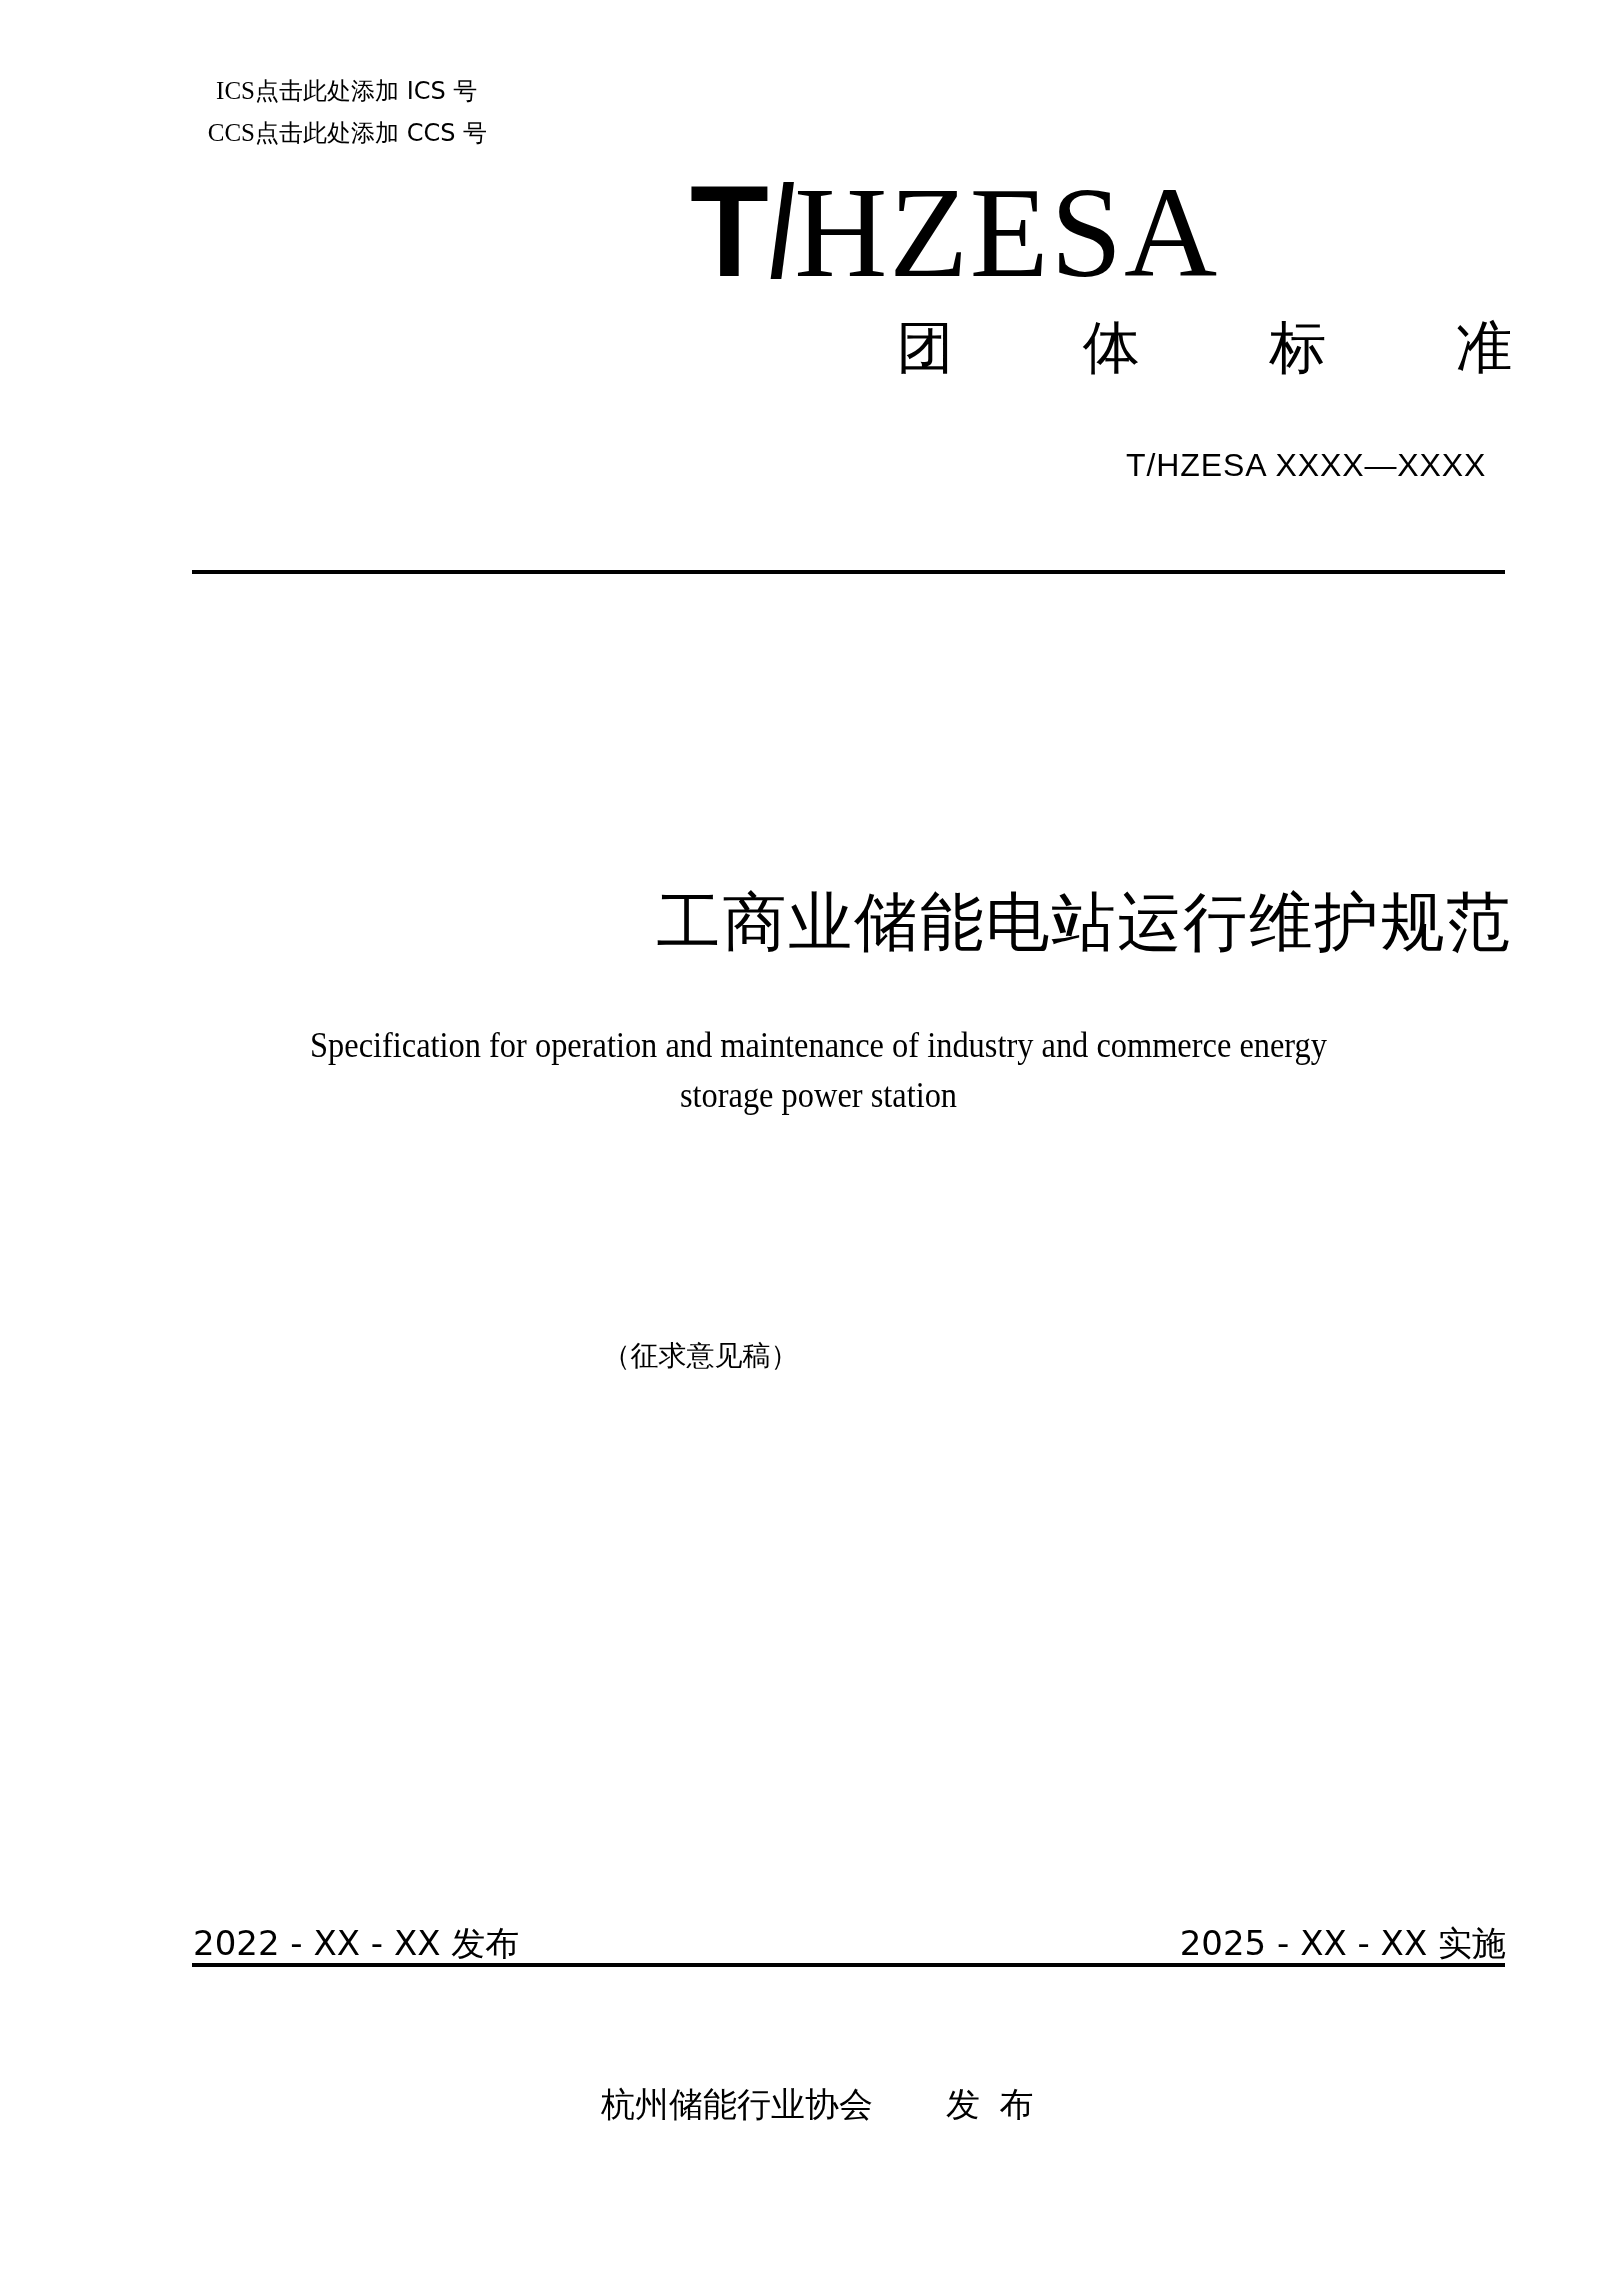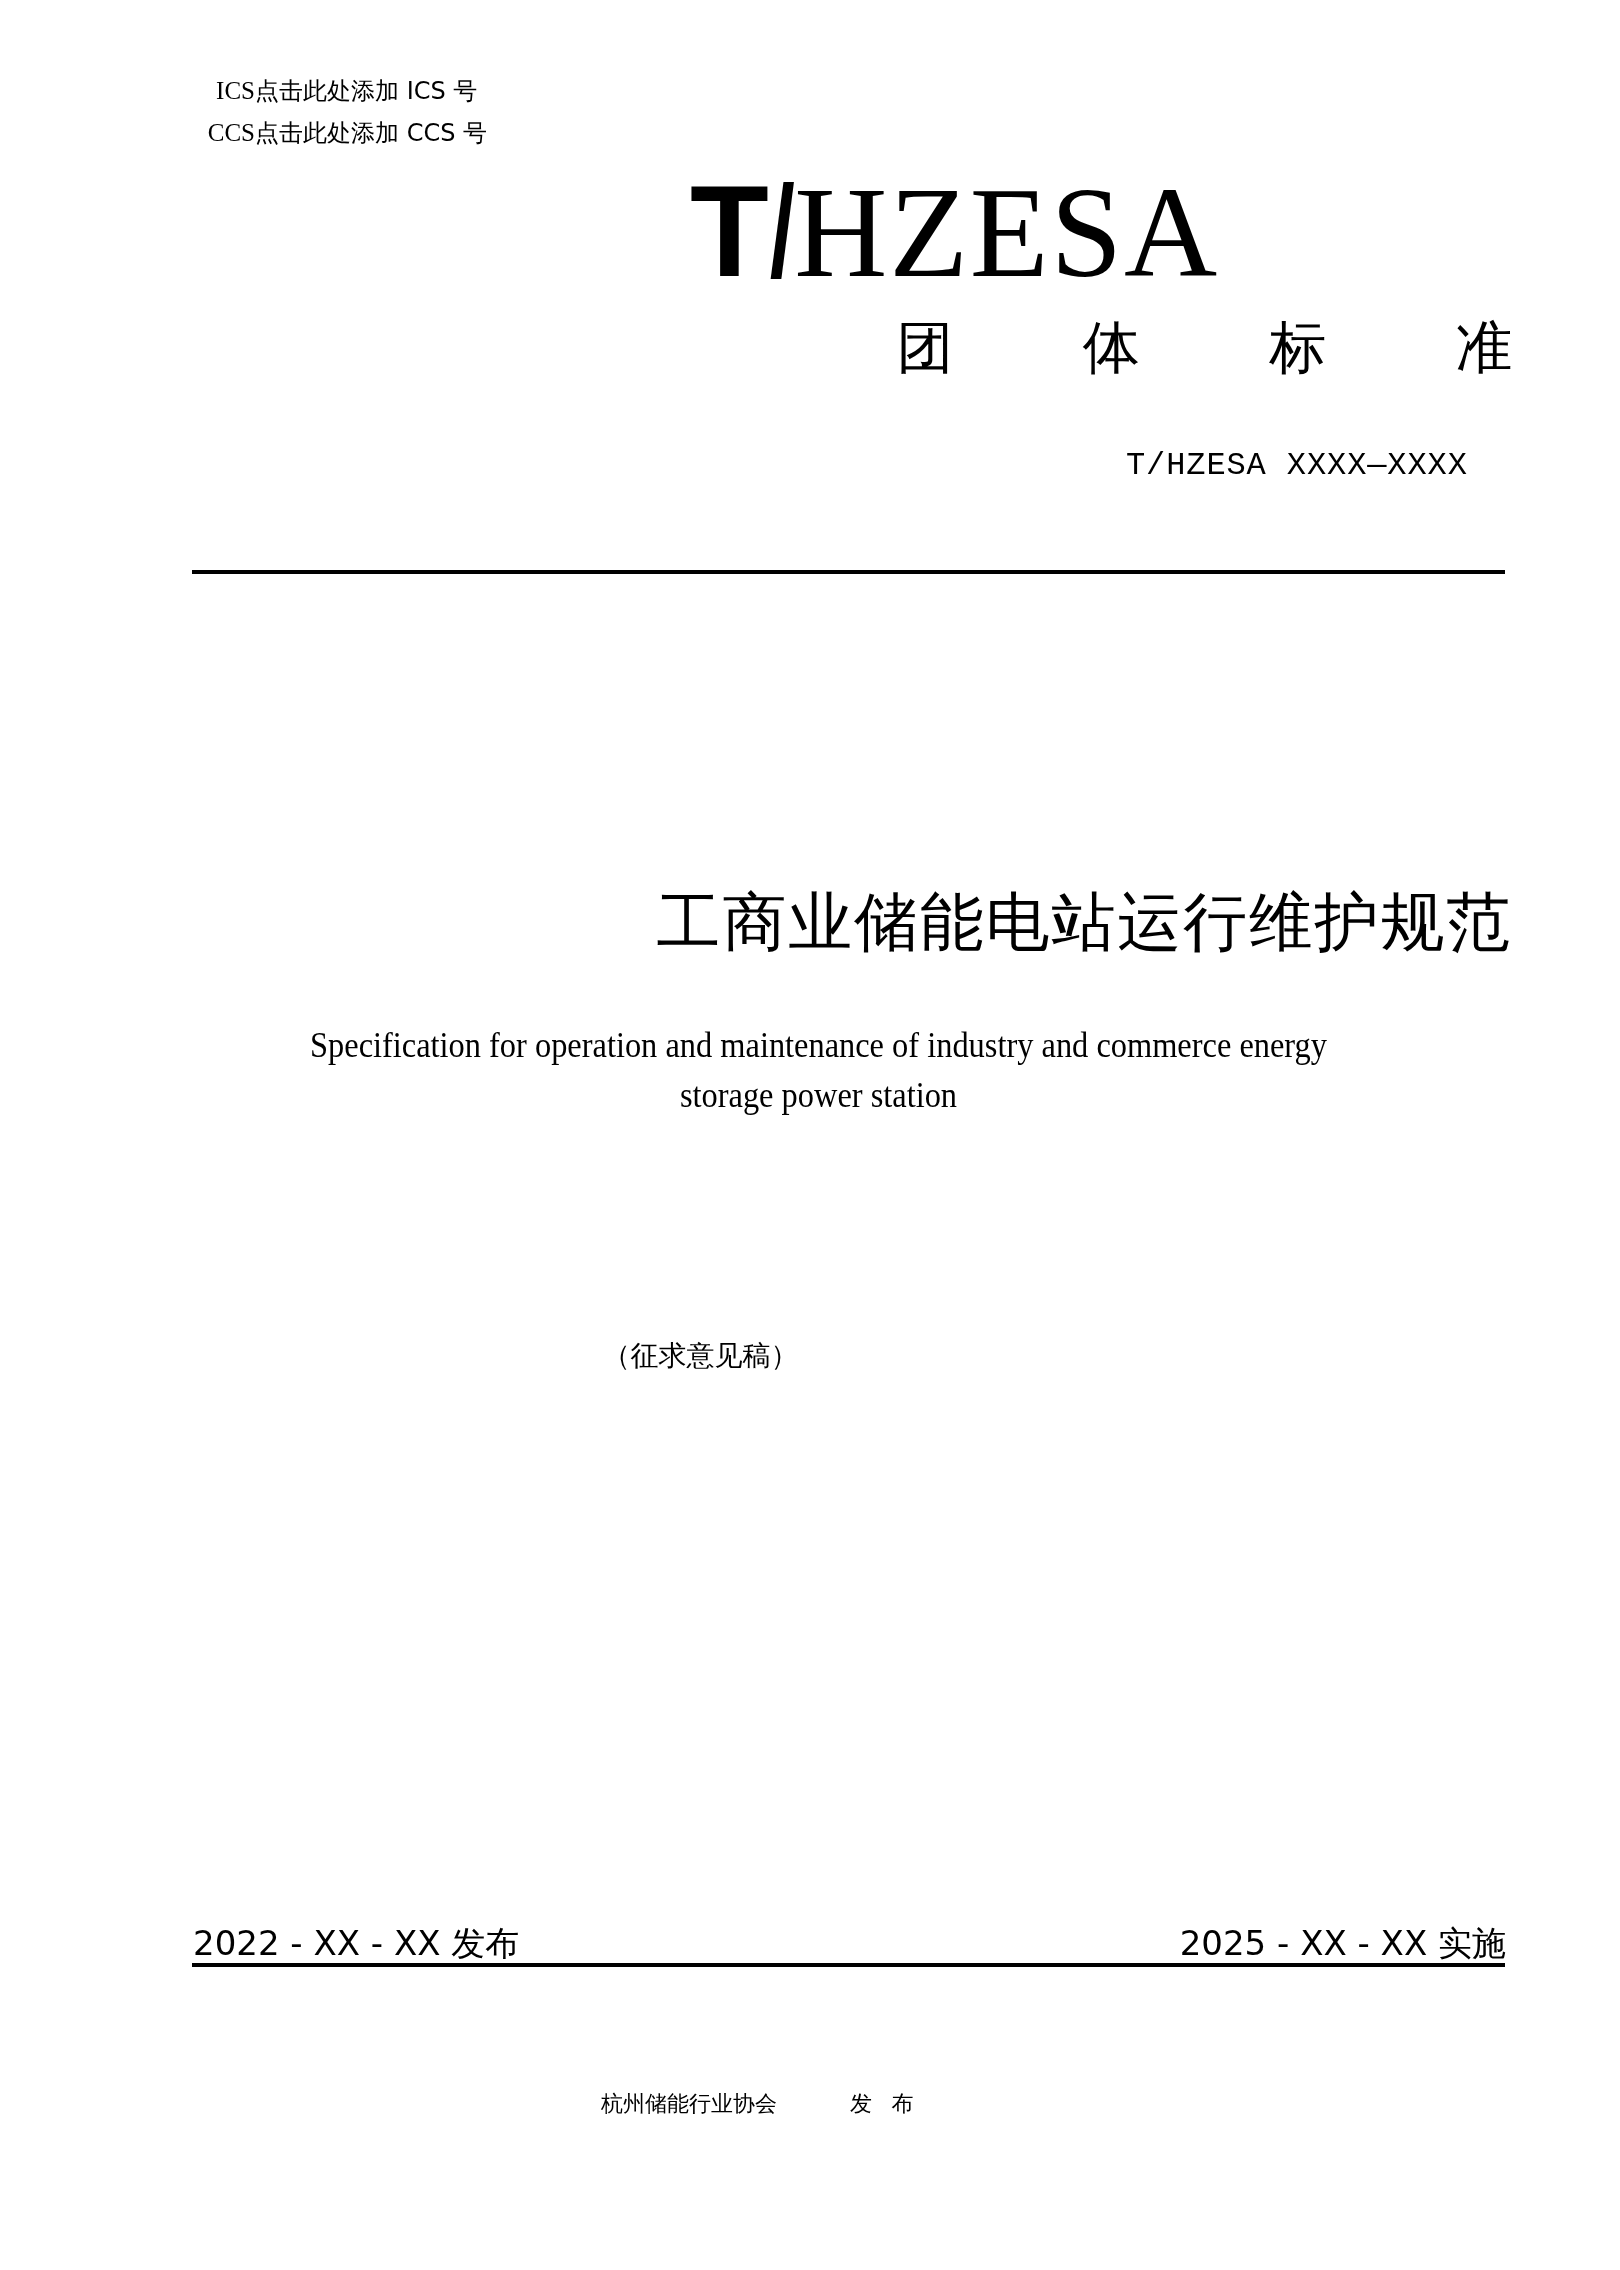--- a/index.html
+++ b/index.html
@@ -13,38 +13,38 @@
   #ccs-line { top: 118px; }
 
   #org-code { top: 174px; left: 690px; width: 736px; font-size: 129px; line-height: 115px; letter-spacing: 1.8px; }
   #org-code .prefix { font-family: "Liberation Sans", sans-serif; font-weight: bold; }
   #org-code .slash { font-family: "Liberation Sans", sans-serif; font-weight: bold; display: inline-block; transform: scaleX(0.7); margin: 0 -7px; }
   #org-code .main { font-family: "Liberation Serif", serif; font-weight: normal; text-align: right; }
 
   #std-kind { top: 310px; left: 894px; width: 621px; display: flex; justify-content: space-between; font-family: "DejaVu Sans", sans-serif; font-size: 57px; line-height: 74px; }
   #std-kind span { display: inline-block; width: 62px; text-align: center; }
 
-  #std-number { top: 446px; left: 1126px; font-family: Liberation Mono, monospace; font-size: 32px; line-height: 39px; letter-spacing: 0.9px; }
+  #std-number { top: 446px; left: 1126px; font-family: Liberation Sans, sans-serif; font-size: 32px; line-height: 39px; letter-spacing: 0.9px; }
 
   .rule { position: absolute; left: 192px; width: 1313px; height: 3.5px; background: #000; }
   #rule-top { top: 570px; }
   #rule-bottom { top: 1963px; }
 
   #title-cn { top: 878px; left: 0; width: 1512px; text-align: right; font-family: "DejaVu Sans", sans-serif; font-size: 64px; line-height: 89px; letter-spacing: 1.8px; }
 
   #title-en { top: 1020px; left: 8px; width: 1621px; text-align: center; font-family: "Liberation Serif", serif; font-size: 36px; line-height: 50px; white-space: normal; }
   #title-en span { display: block; transform: scaleX(0.9); }
 
   #draft-status { top: 1336px; left: 0; width: 1401px; text-align: center; font-family: "DejaVu Serif", serif; font-size: 28px; line-height: 39px; }
 
   .date { top: 1922px; font-family: "DejaVu Sans", sans-serif; font-size: 34px; line-height: 43px; }
   #publish-date { left: 193px; }
   #implement-date { right: 115px; }
 
-  #publisher { top: 2082px; left: 601px; font-family: "DejaVu Sans", sans-serif; font-size: 22px; line-height: 44px; }
+  #publisher { top: 2082px; left: 601px; font-family: "DejaVu Sans", sans-serif; font-size: 34px; line-height: 44px; }
   #publisher .action { margin-left: 73px; letter-spacing: 19.5px; }
 </style>
 </head>
 <body>
 
 <div class="abs code-line" id="ics-line">
   <span class="label">ICS</span><span class="val">点击此处添加 ICS 号</span>
 </div>
 <div class="abs code-line" id="ccs-line">
   <span class="label">CCS</span><span class="val">点击此处添加 CCS 号</span>

